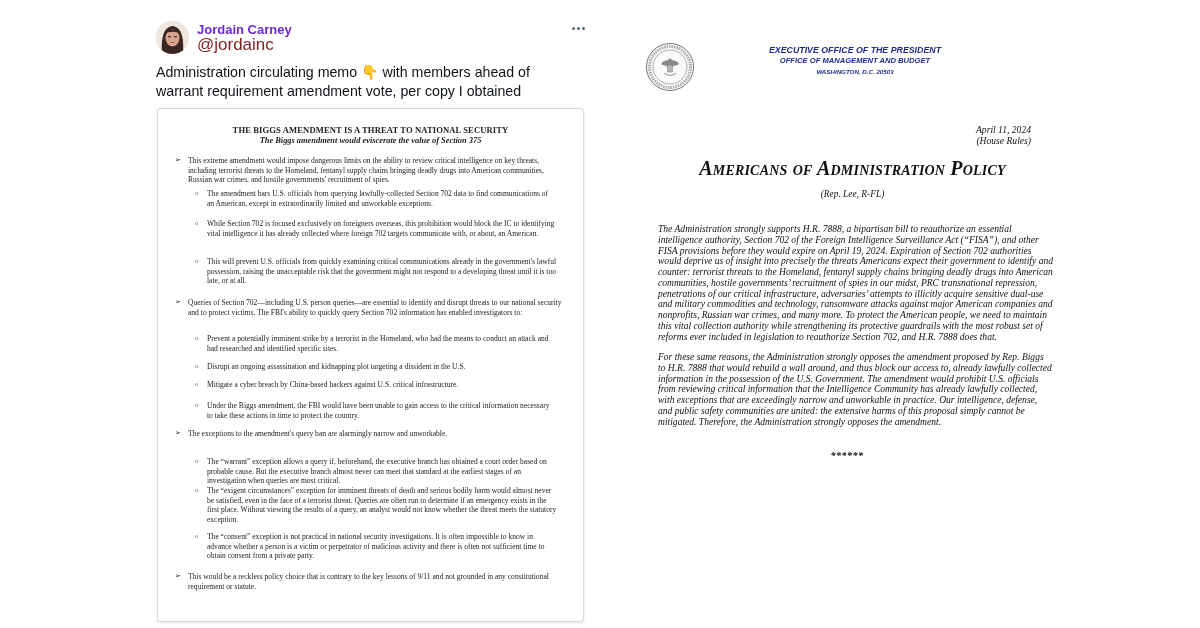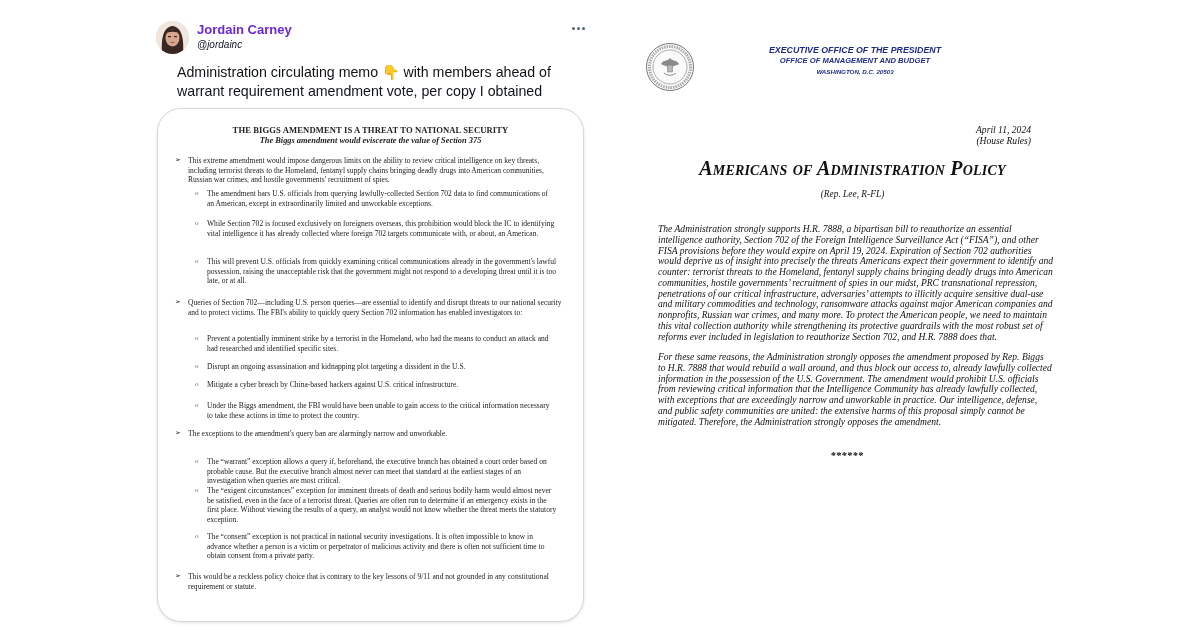--- a/index.html
+++ b/index.html
@@ -3,27 +3,27 @@
 <meta charset="utf-8">
 <style>
   html, body { margin:0; padding:0; background:#ffffff; }
   body { width:1200px; height:628px; position:relative; overflow:hidden; font-family:"Liberation Sans", sans-serif; color:#0f1419; }
 
   
   .tweet { position:absolute; left:156px; top:18px; width:430px; }
   .avatar { position:absolute; left:0; top:3px; width:33px; height:33px; border-radius:50%; overflow:hidden; background:#e9dfd8; }
   .author { position:absolute; left:41px; top:4px; }
   .author .name { font-weight:bold; font-size:13px; line-height:15px; color:#6d28d9; }
-  .author .handle { font-size:10px; line-height:16px; color:#0f172a;font-style:italic; }
+  .author .handle { font-size:17px; line-height:16px; color:#7f1d1d; }
   .more { position:absolute; right:0; top:6px; width:14px; height:8px; display:flex; gap:2px; align-items:center; cursor:pointer; }
   .more span { width:3px; height:3px; border-radius:50%; background:#536471; display:block; }
-  .tweet-text { position:absolute; left:0; top:45px; width:420px; font-size:14.2px; line-height:18.5px; color:#0f1419;margin-left:21px; }
+  .tweet-text { position:absolute; left:0; top:45px; width:420px; font-size:14.2px; line-height:18.5px; color:#0f1419; }
   .emoji { display:inline-block; color:#f5b700; font-size:14px; }
 
-  .media-card { position:absolute; left:157px; top:108px; width:425px; height:512px; border:1px solid #d6d9dc; border-radius:24px; box-shadow:0 1px 3px rgba(0,0,0,0.12); background:#fff; overflow:hidden; }
+  .media-card { position:absolute; left:157px; top:108px; width:425px; height:512px; border:1px solid #d6d9dc; border-radius:4px; box-shadow:0 1px 3px rgba(0,0,0,0.12); background:#fff; overflow:hidden; }
   .memo { position:absolute; left:0; top:0; width:425px; height:512px; font-family:"Liberation Serif", serif; color:#222; }
   .memo .title { position:absolute; left:0; width:425px; top:16px; text-align:center; font-weight:bold; font-size:8.6px; letter-spacing:0.1px; }
   .memo .subtitle { position:absolute; left:0; width:425px; top:27px; text-align:center; font-weight:bold; font-style:italic; font-size:8.4px; }
   .memo .blk { position:absolute; font-size:7.55px; line-height:9.6px; }
   .memo .l1 { left:30px; width:375px; }
   .memo .l2 { left:49px; width:350px; }
   .memo .mk { position:absolute; left:-13px; top:0; font-size:7px; }
   .memo .mk2 { position:absolute; left:-12px; top:0; font-size:7px; color:#666; }
 
   

